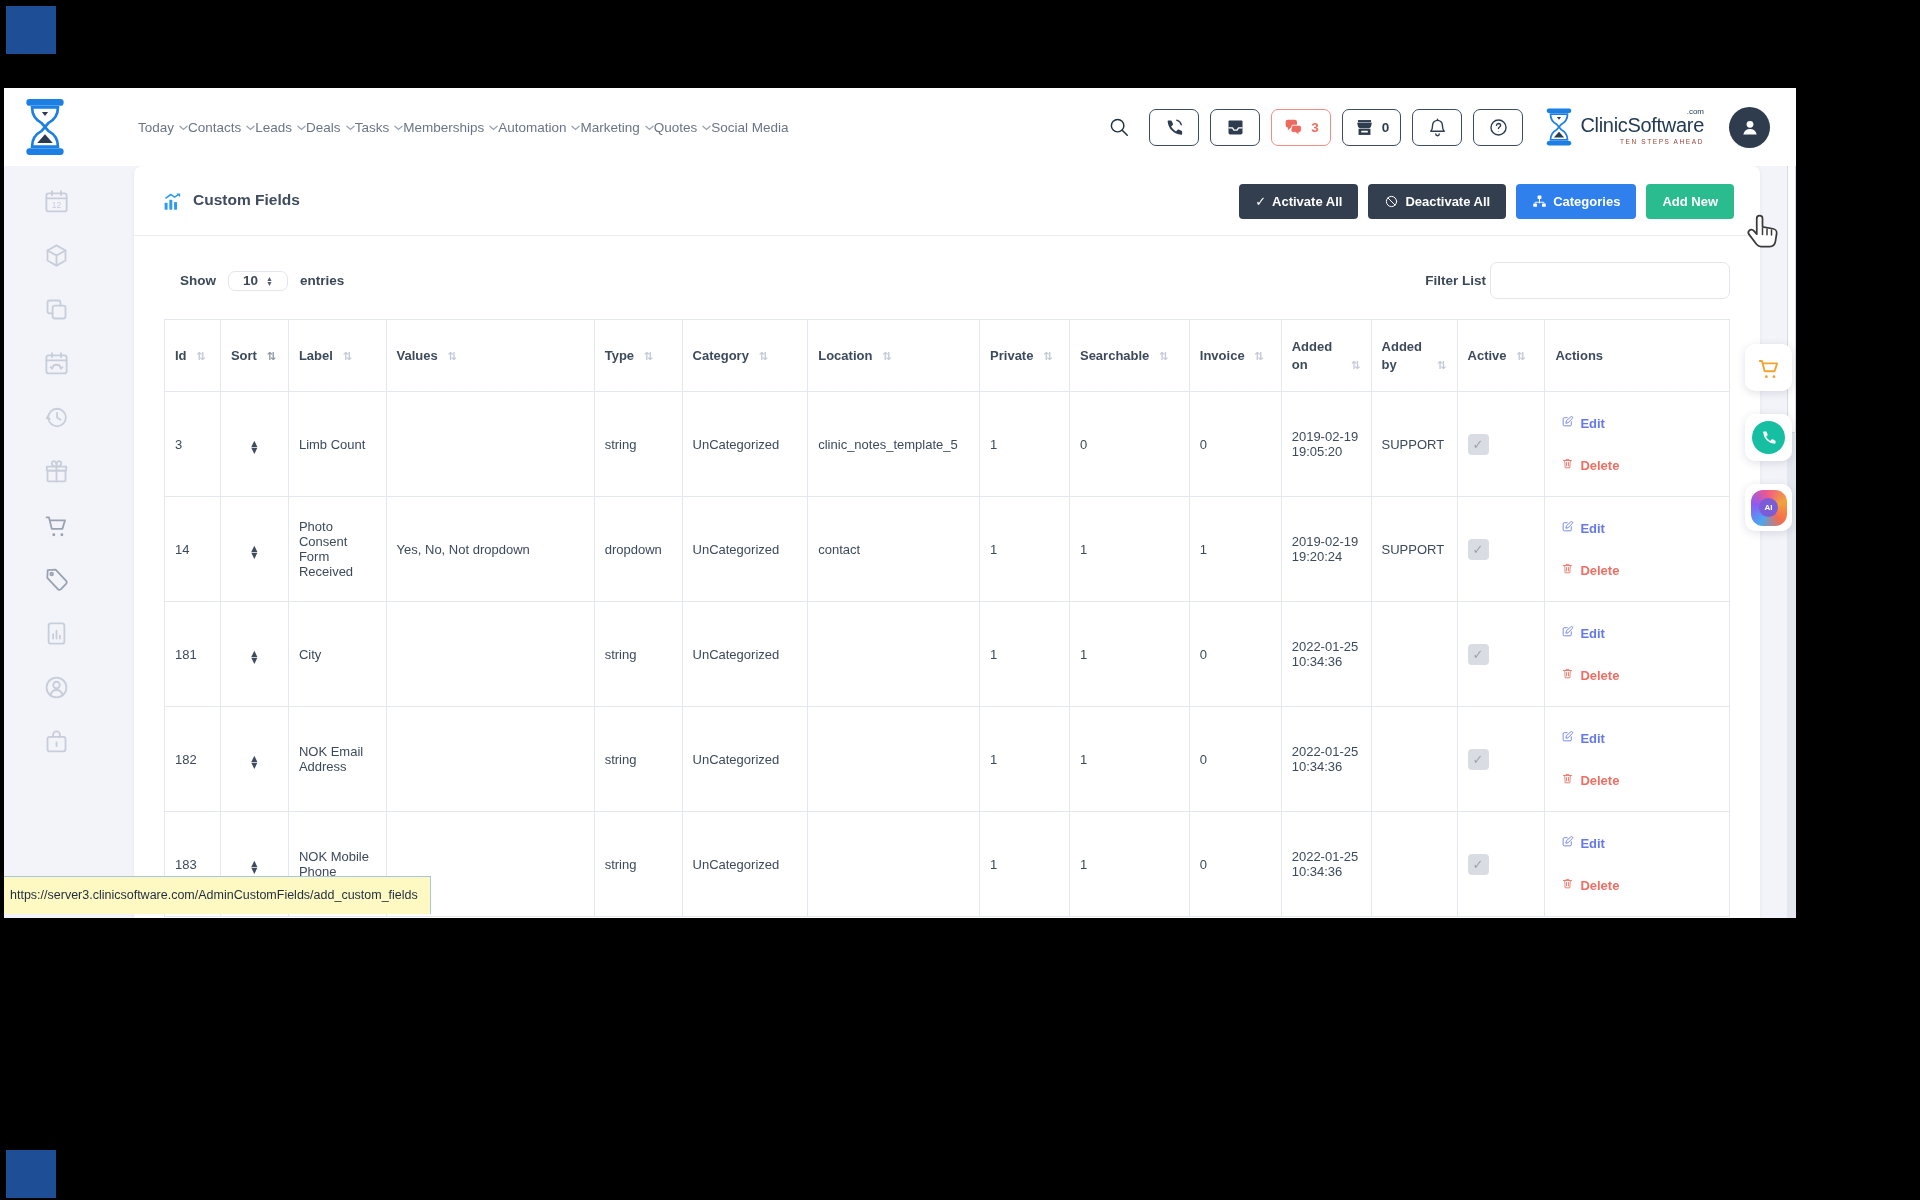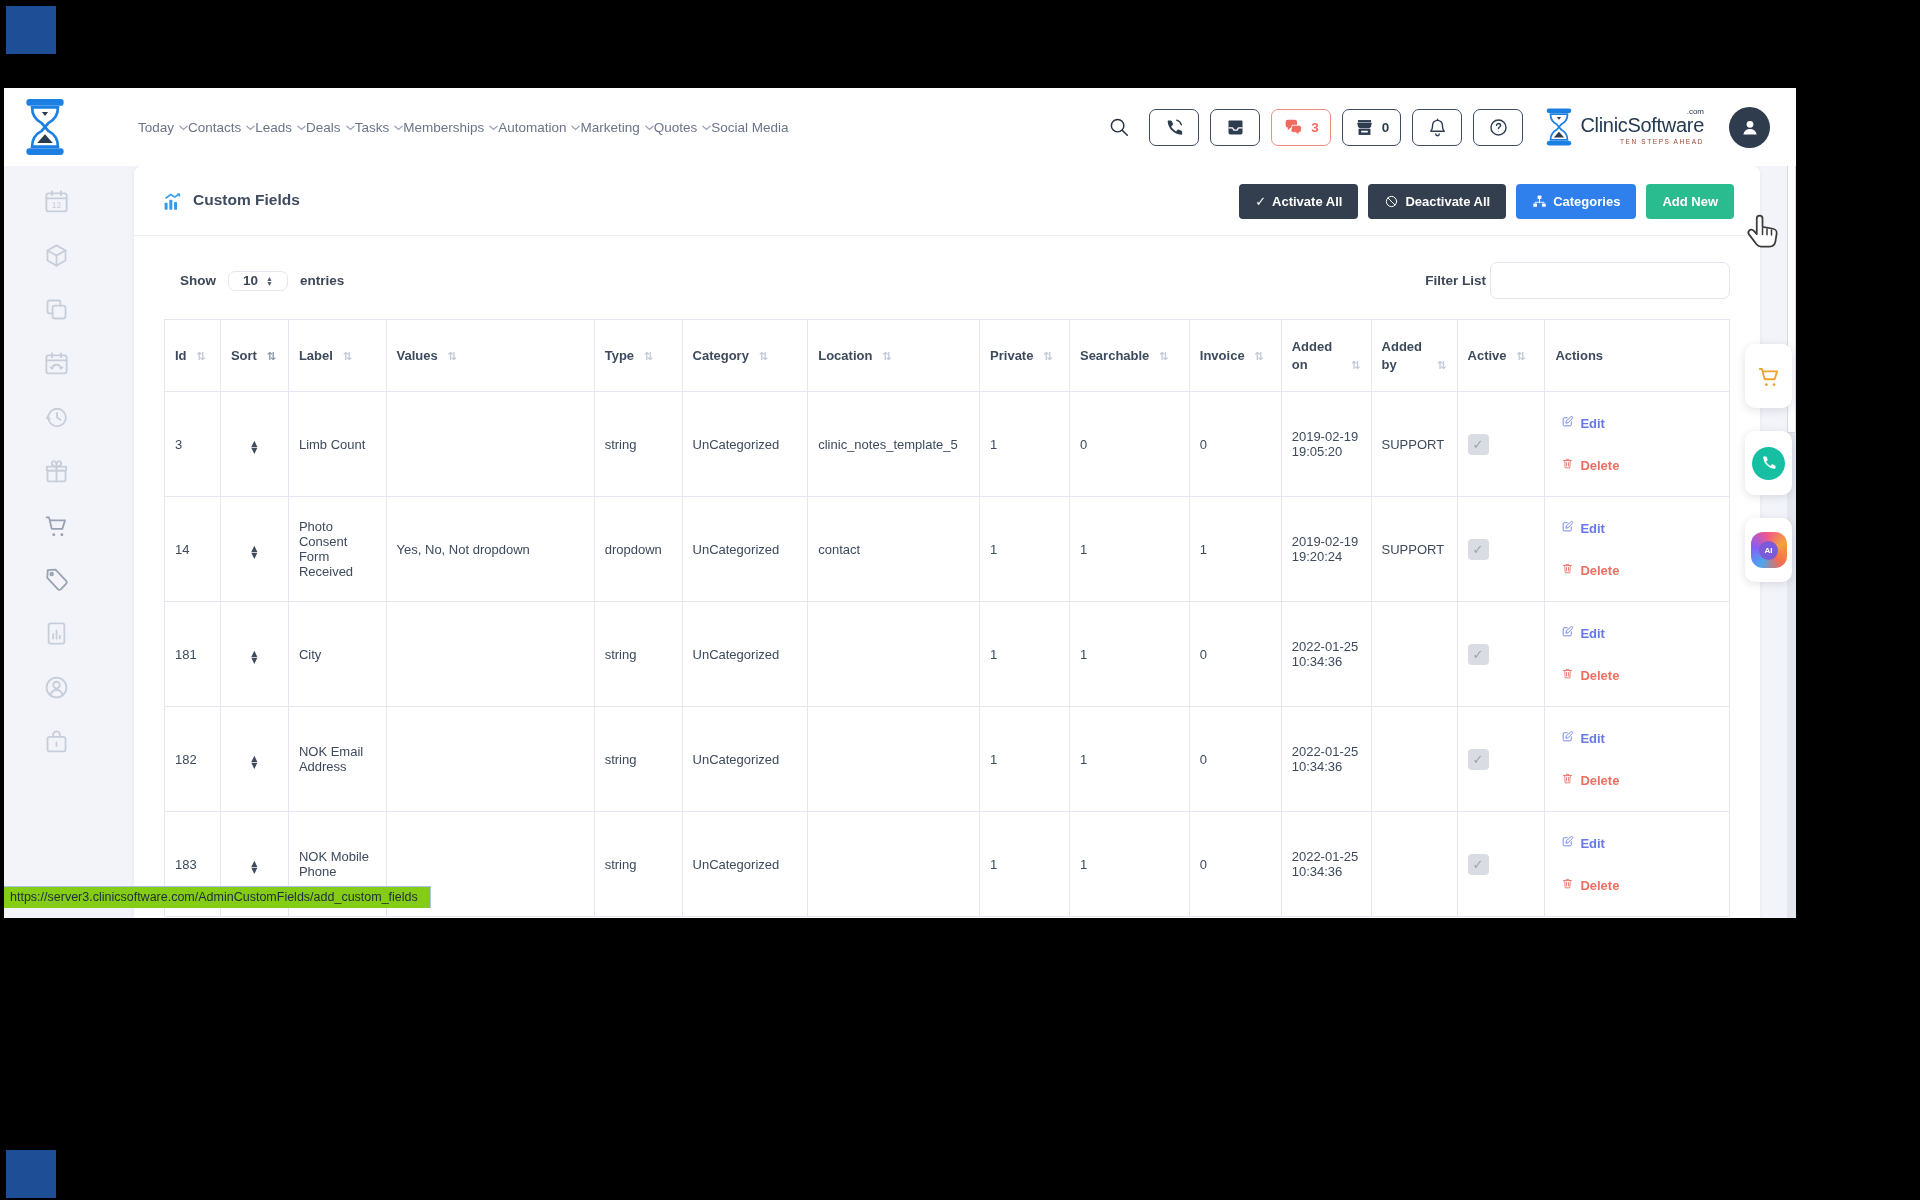--- a/index.html
+++ b/index.html
@@ -104,42 +104,42 @@
   .acts { display:flex; flex-direction:column; gap:26px; padding-left:6px; }
   .lnk { display:flex; align-items:center; gap:6px; font-size:13px; font-weight:600;
     cursor:pointer; text-decoration:none; }
   .lnk svg { width:13px; height:13px; }
   .lnk.edit { color:#6579e8; }
   .lnk.del  { color:#ed6f64; }
 
   
   .float-right { position:absolute; right:4px; top:256px; display:flex; flex-direction:column;
     gap:23px; z-index:8; }
-  .chip { width:47px; height:64px; background:#fff; border-radius:10px;
+  .chip { width:47px; height:47px; background:#fff; border-radius:10px;
     box-shadow:0 2px 8px rgba(40,50,80,.14); display:flex; align-items:center;
     justify-content:center; cursor:pointer; }
   .chip .cart-o { width:26px; height:26px; color:#f2a231; }
   .chip .cart-o svg { width:26px; height:26px; }
   .ph-circle { width:33px; height:33px; border-radius:50%; background:#17bfa2;
     display:flex; align-items:center; justify-content:center; }
   .ph-circle svg { width:18px; height:18px; }
   .ai-blob { width:36px; height:36px; border-radius:12px;
     background:conic-gradient(from 210deg,#4aa7f0,#8a5cf5,#f0598a,#f2a23c,#f56b4e,#4aa7f0);
     display:flex; align-items:center; justify-content:center; }
   .ai-core { width:19px; height:19px; border-radius:50%; background:#7b5bd6;
     color:#fff; font-size:8px; font-weight:700; display:flex; align-items:center;
     justify-content:center; }
 
   
   .scroll-track { position:absolute; right:0; top:0; bottom:0; width:9px; background:#e4e7ee; }
   .scroll-thumb { position:absolute; right:0; top:0; width:9px; height:345px; background:#fdfdfe;
     border:1px solid #d6dae3; }
 
   
-  .status-url { position:absolute; left:0; bottom:10px; height:22px; background:#84cc16;
+  .status-url { position:absolute; left:0; bottom:4px; height:38px; background:#fef9c3;
     border:1px solid #a9c4e4; border-left:none; border-bottom:none; display:flex;
     align-items:center; padding:0 12px 1px 6px; font-size:12.5px; color:#1f2d3d; z-index:40; }
 
   
   .cursor { position:absolute; left:1744px; top:212px; width:40px; height:44px; z-index:99;
     pointer-events:none; }
 </style>
 </head>
 <body>
 

